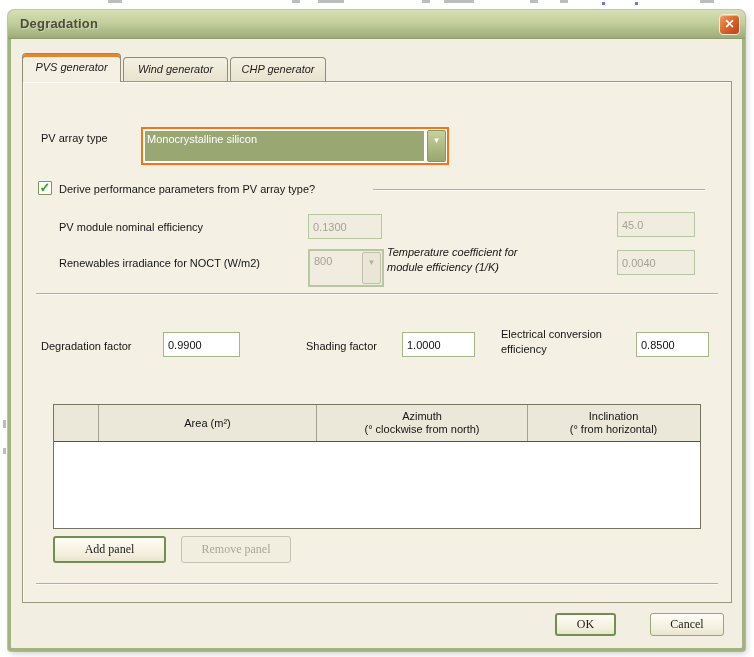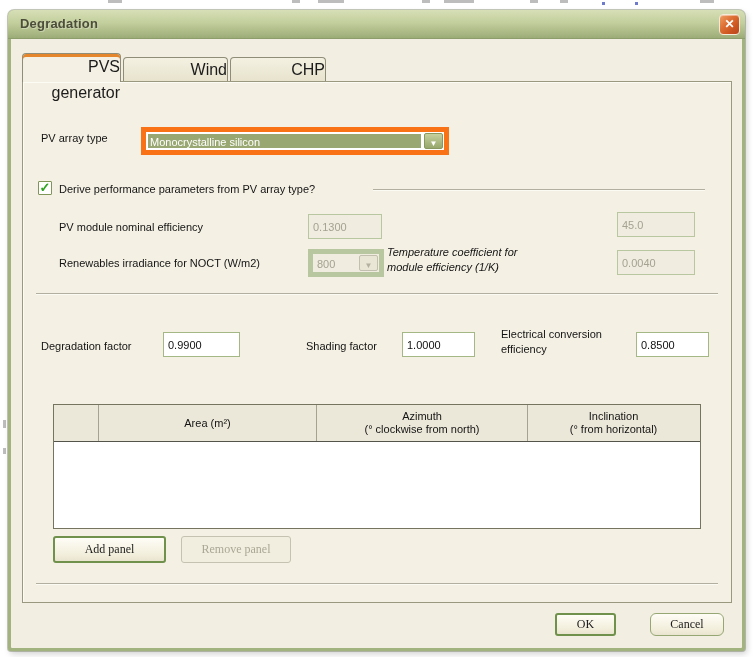--- a/index.html
+++ b/index.html
@@ -24,24 +24,24 @@
   .close-btn { position:absolute; top:4px; right:5px; width:21px; height:21px;
                border:1px solid #f3ead8; border-radius:4px; cursor:pointer;
                background:linear-gradient(135deg,#f0a066 0%,#dd6f33 40%,#cc5520 70%,#b9451c 100%);
                box-shadow:inset 0 1px 0 rgba(255,255,255,.45);
                color:#ffffff; font-size:12px; font-weight:bold; text-align:center; line-height:19px; }
 
   .content { position:absolute; left:3px; top:29px; right:3px; bottom:3px;
              background:#f2efe2; border-radius:0 0 1px 1px; }
 
   
-  .tab { position:absolute; height:24px; top:18px; font-size:16px; color:#1c1c1c;
-         text-align:right; line-height:23px; cursor:pointer;
+  .tab { position:absolute; height:24px; top:18px; font-size:11px; color:#1c1c1c;
+         text-align:center; line-height:23px; cursor:pointer;
          background:linear-gradient(to bottom,#f4f1e2,#e7e3cd);
-         border:1px solid #8f8d78; border-bottom:none; border-radius:4px 4px 0 0; }
+         border:1px solid #8f8d78; border-bottom:none; border-radius:4px 4px 0 0;font-style:italic; }
   .tab.active { top:14px; height:29px; z-index:5; background:#f4f1e4; line-height:26px;
                 border-color:#8f8d78;
                 box-shadow:inset 0 3px 0 #e5862d; }
   #tab-0 { left:11px;  width:99px; }
   #tab-1 { left:112px; width:105px; }
   #tab-2 { left:219px; width:96px; }
 
   
   .panel { position:absolute; left:11px; top:42px; width:710px; height:522px; z-index:2;
            background:#f4f1e4; border:1px solid #9a987f;
@@ -50,21 +50,21 @@
   .lbl { font-size:11px; color:#141414; }
 
   .divider { height:2px; border-top:1px solid #b2afa0; border-bottom:1px solid #fbfaf3; }
 
   
   .tbx { font-family:"Liberation Sans", sans-serif; font-size:11px; color:#101010;
          background:#ffffff; border:1px solid #a3b885; padding:0 4px; height:25px; }
   .tbx:disabled { background:#f0ecdf; color:#a5a292; border-color:#b9c7a0; }
 
   
-  .combo { height:28px; background:#ffffff; border:5px solid #f97316; display:flex; }
+  .combo { height:38px; background:#ffffff; border:2px solid #f97316; display:flex; }
   .combo .sel { flex:1; margin:2px; font-size:11px; line-height:17px; padding:0 2px;
                 background:#99a873; color:#ffffff; overflow:hidden; white-space:nowrap; }
   .combo .drop { width:19px; margin:1px; border:1px solid #88985f; border-radius:2px;
                  background:linear-gradient(to bottom,#c6d09d,#97a76c);
                  color:#ffffff; font-size:8px; text-align:center; line-height:20px; cursor:pointer; }
   .combo.disabled { background:#f0ecdf; border-color:#b9c7a0; }
   .combo.disabled .sel { background:transparent; color:#a5a292; }
   .combo.disabled .drop { background:#eae6d6; border-color:#c2bfae; color:#b3b0a0; cursor:default; }
 
   
@@ -111,21 +111,21 @@
   #shad-input      { left:379px; top:250px; width:73px; }
   #elec-label      { left:478px; top:245px; width:140px; }
   #elec-label span { display:block; line-height:15px; }
   #elec-input      { left:613px; top:250px; width:73px; }
   #grid            { left:30px;  top:322px; width:648px; }
   #add-btn         { left:30px;  top:454px; width:113px; height:27px; }
   #remove-btn      { left:158px; top:454px; width:110px; height:27px; }
   #divider-3       { left:13px;  top:501px; width:682px; }
 
   #ok-btn     { position:absolute; left:544px; top:574px; width:61px; height:23px; }
-  #cancel-btn { position:absolute; left:639px; top:574px; width:74px; height:23px;border-radius:6px; }
+  #cancel-btn { position:absolute; left:639px; top:574px; width:74px; height:23px; }
 </style>
 </head>
 <body>
 
 <div class="screen">
 
   <span class="artifact" style="left:108px;top:0;width:14px;height:3px"></span>
   <span class="artifact" style="left:292px;top:0;width:8px;height:3px"></span>
   <span class="artifact" style="left:318px;top:0;width:26px;height:3px"></span>
   <span class="artifact" style="left:422px;top:0;width:8px;height:3px"></span>

